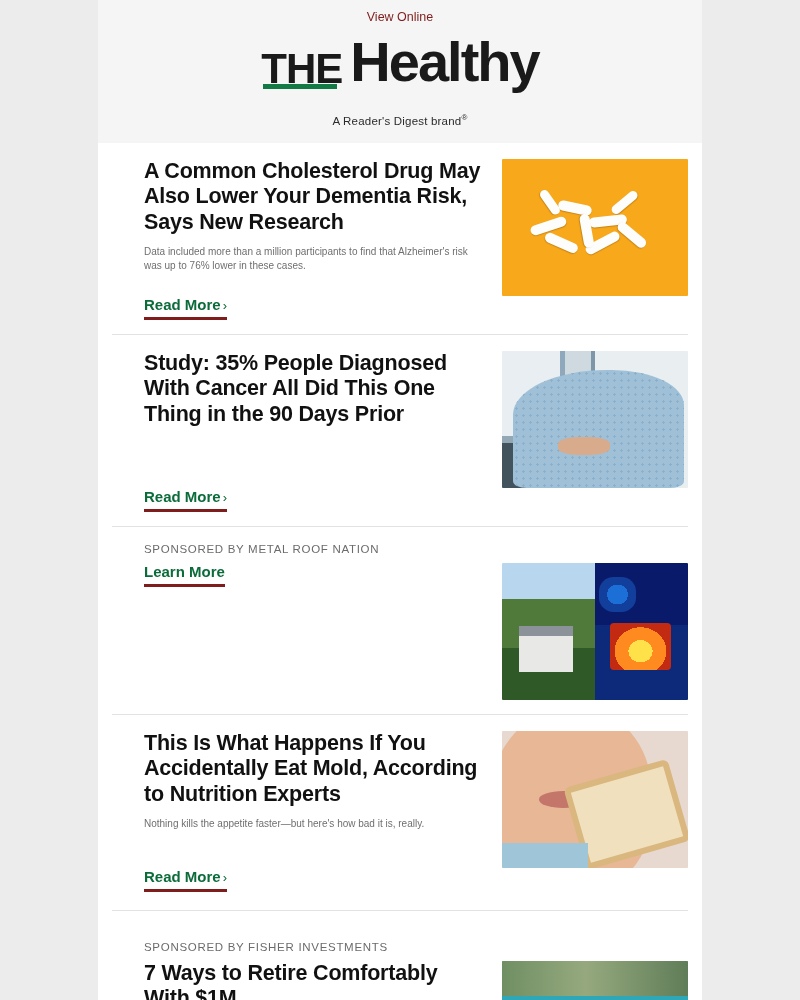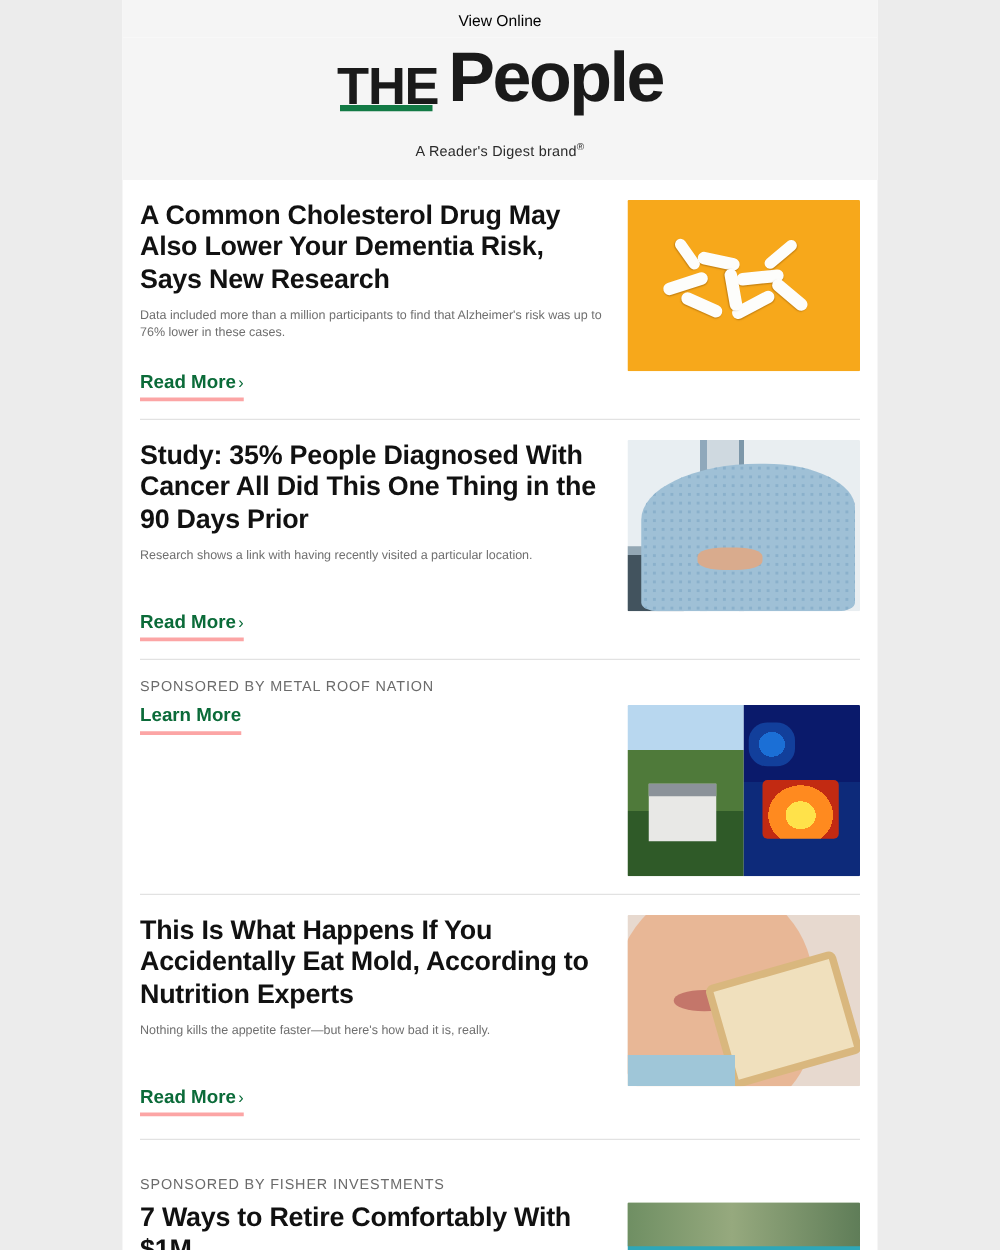--- a/index.html
+++ b/index.html
@@ -19,21 +19,21 @@
   }
 
   .view-online-bar {
     background: #f5f5f5;
     text-align: center;
     padding: 10px 0 6px 0;
     font-size: 12.5px;
     color: #666;
   }
   .view-online-bar a {
-    color: #000000;
+    color: #7f1d1d;
     text-decoration: none;
   }
 
   .masthead {
     background: #f5f5f5;
     padding: 4px 0 14px 0;
     text-align: center;
   }
   .logo-wrap {
     display: inline-block;
@@ -71,20 +71,21 @@
     text-align: center;
     font-size: 11.5px;
     color: #2b2b2b;
     margin-top: 24px;
     letter-spacing: 0.2px;
   }
   .logo-tagline .reg { font-size: 8px; vertical-align: super; }
 
   .article {
     padding: 16px 14px 0 14px;
+    margin-left: 32px;
   }
   .article-inner {
     display: flex;
     gap: 16px;
     align-items: flex-start;
   }
   .article-text { flex: 1 1 auto; min-width: 0; }
   .article-thumb {
     flex: 0 0 186px;
     width: 186px;
@@ -114,21 +115,21 @@
     line-height: 1.42;
     color: #6f6f6f;
     margin: 0 0 12px 0;
   }
   .cta {
     display: inline-block;
     font-weight: bold;
     font-size: 15px;
     color: #0b6b39;
     text-decoration: none;
-    border-bottom: 3px solid #fca5a5;
+    border-bottom: 3px solid #7f1d1d;
     padding-bottom: 4px;
   }
   .cta .chev { font-weight: normal; font-size: 13px; margin-left: 2px;}
   .divider {
     height: 1px;
     background: #e2e2e2;
     margin: 14px 14px 0 14px;
   }
   .divider.thick { margin-top: 18px; }
   .spacer-gap { height: 14px; }
@@ -241,21 +242,21 @@
 <div class="email-frame">
 
   <div class="view-online-bar">
     <a href="#">View Online</a>
   </div>
 
   <div class="masthead">
     <div class="logo-wrap">
       <div class="logo-line1">
         <span class="logo-the">THE</span>
-        <span class="logo-healthy">People</span>
+        <span class="logo-healthy">Healthy</span>
       </div>
       <div class="logo-underline"></div>
       <div class="logo-tagline">
         <span>A Reader's Digest brand</span><span class="reg">®</span>
       </div>
     </div>
   </div>
 
   <div class="article">
     <div class="article-inner">
@@ -282,21 +283,20 @@
     <a class="cta">
       <span>Read More</span><span class="chev">›</span>
     </a>
   </div>
   <div class="divider"></div>
 
   <div class="article">
     <div class="article-inner">
       <div class="article-text">
         <h2 class="headline">Study: 35% People Diagnosed With Cancer All Did This One Thing in the 90 Days Prior</h2>
-        <p class="dek">Research shows a link with having recently visited a particular location.</p>
       </div>
       <div class="article-thumb">
         <div class="img-woman">
           <div class="sill"></div>
           <div class="dark"></div>
           <div class="gown"></div>
           <div class="hand"></div>
         </div>
       </div>
     </div>

